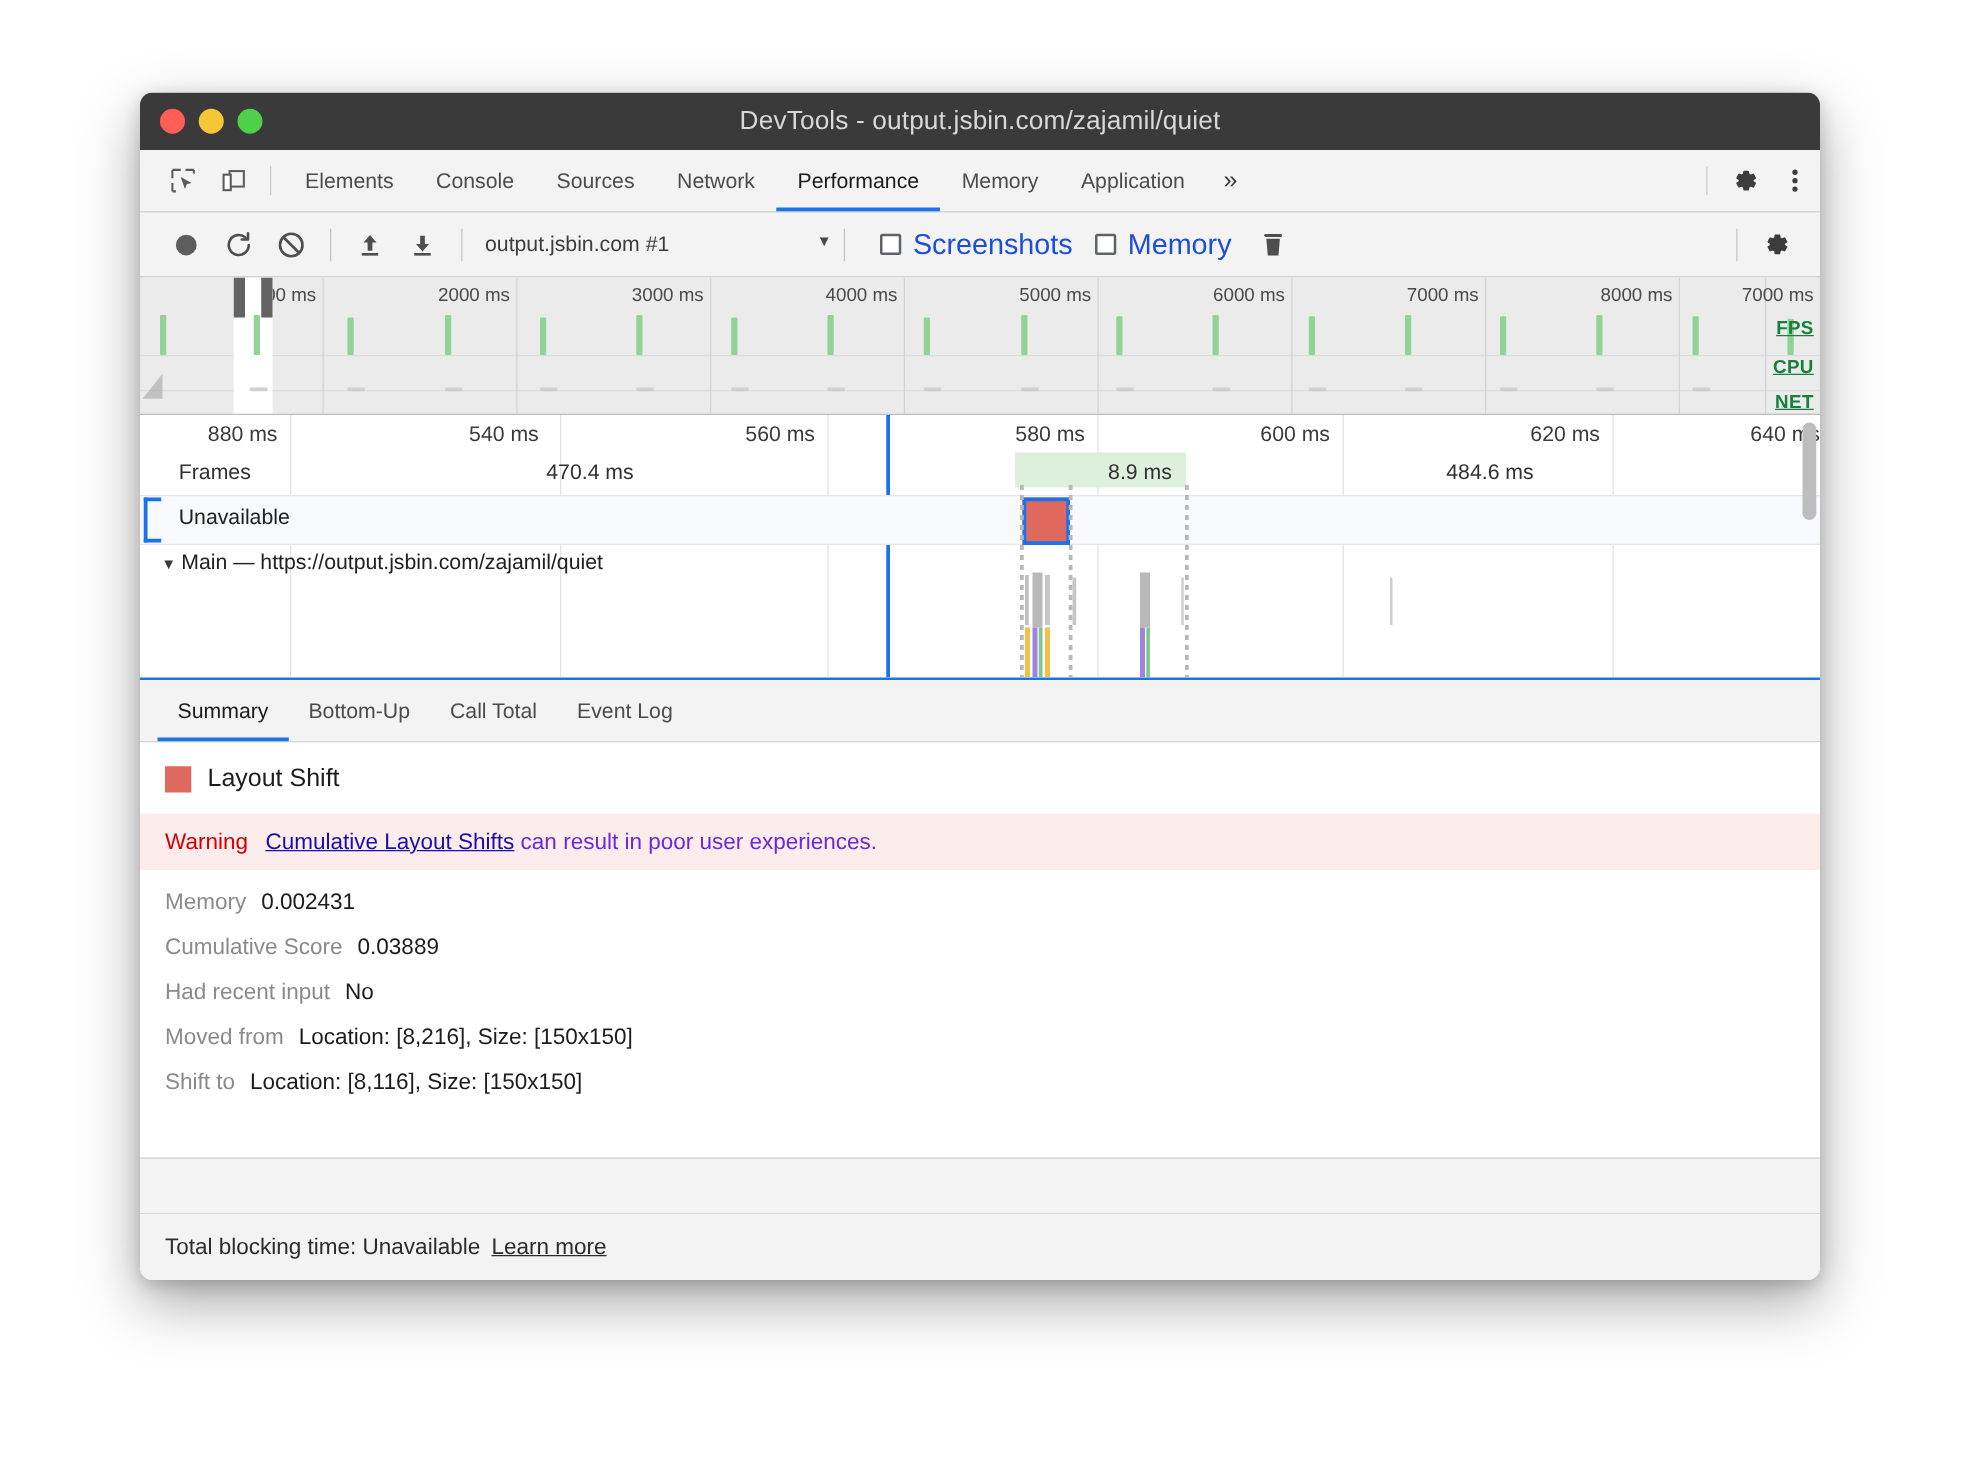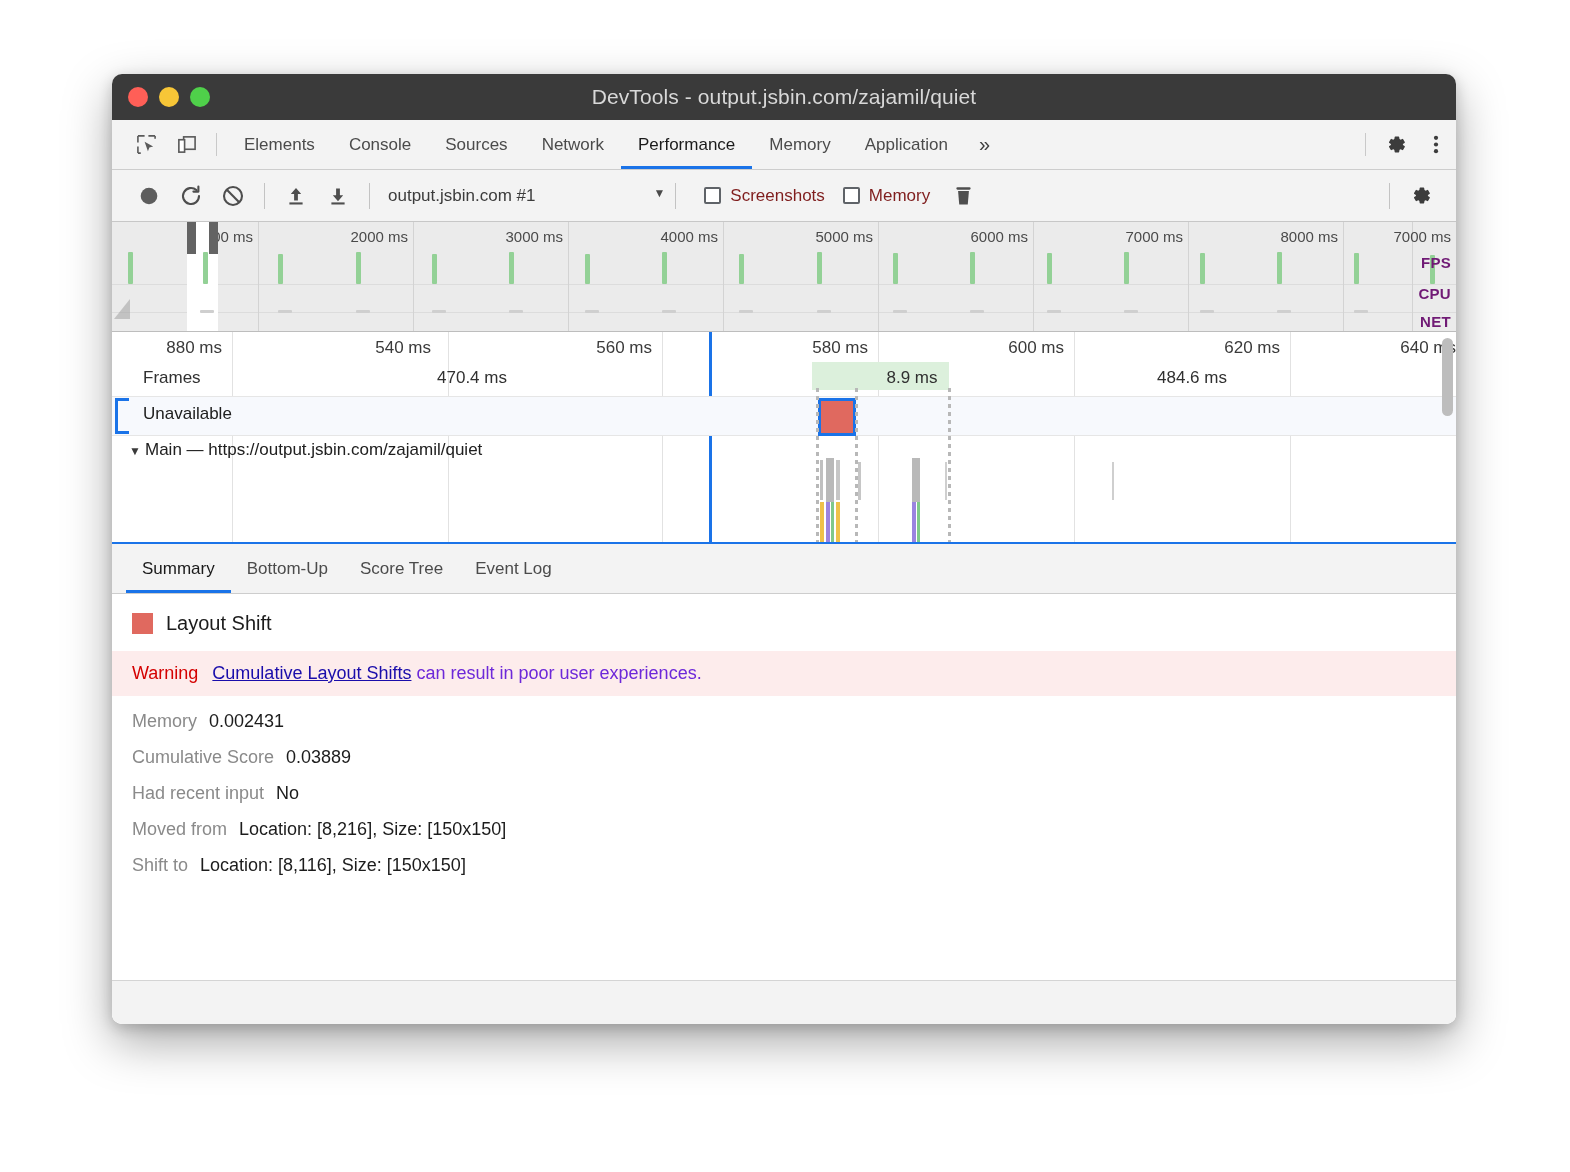--- a/index.html
+++ b/index.html
@@ -84,21 +84,21 @@
   #trace-select {
     display: flex; 
     margin-left: 8px; font-size: 17px; color: #3c3c3c;
   }
   #trace-caret { margin-left: 118px; font-size: 12px; color: #4a4a4a; }
   .cb-wrap { display: flex; align-items: center; gap: 9px; margin-left: 18px; }
   .cb-box {
     width: 17px; height: 17px; border: 2px solid #5f6368;
     border-radius: 2px; background: #fff;
   }
-  .cb-label { font-size: 17px; color: #7f1d1d; }
+  .cb-label { font-size: 23px; color: #1d4ed8; }
   #rt-right { margin-left: auto; display: flex; align-items: center; padding-right: 14px; }
 
   
   #overview {
     height: 110px; flex: none;
     background: #ebebeb;
     border-bottom: 1px solid #bdbdbd;
     position: relative; overflow: hidden;
   }
   .ov-tick {
@@ -108,22 +108,22 @@
     position: absolute; top: 6px; font-size: 15px; color: #4a4a4a;
     transform: translateX(-100%); padding-right: 5px; white-space: nowrap;
   }
   .ov-bar {
     position: absolute; width: 5px; background: #93d196; border-radius: 1px;
   }
   .ov-net {
     position: absolute; height: 3px; background: #cfcfcf; border-radius: 1px;
   }
   .ov-rowlabel {
-    position: absolute; right: 5px; font-size: 15px; color: #701a75;
-    font-weight: bold; letter-spacing: .3px;
+    position: absolute; right: 5px; font-size: 15px; color: #15803d;
+    font-weight: bold; letter-spacing: .3px; text-decoration: underline;
   }
   .ov-hline { position: absolute; left: 0; right: 0; height: 1px; background: #dcdcdc; }
   #ov-window {
     position: absolute; top: 0; bottom: 0; background: #ffffff;
   }
   .ov-handle {
     position: absolute; top: 0; width: 9px; height: 32px; background: #636363;
   }
   #ov-cpu-tri {
     position: absolute; left: 2px; bottom: 12px;
@@ -477,21 +477,21 @@
     <div class="act-bar" style="left:805px; top:170px; width:3px; height:40px; background:#7fc88a;"></div>
     <div class="act-bar" style="left:833px; top:130px; width:2px; height:38px; background:#cfcfcf;"></div>
     <div class="act-bar" style="left:1000px;top:130px; width:2px; height:38px; background:#cfcfcf;"></div>
 
     <div id="tracks-scrollbar" style="height:78px;"></div>
   </div>
 
   <div id="detailtabs">
     <div class="dtab active">Summary</div>
     <div class="dtab">Bottom-Up</div>
-    <div class="dtab">Score Tree</div>
+    <div class="dtab">Call Total</div>
     <div class="dtab">Event Log</div>
   </div>
 
   <div id="summary">
     <div id="sum-header">
       <span id="sum-swatch"></span>
       <span id="sum-title">Layout Shift</span>
     </div>
 
     <div id="warning-row">
@@ -519,14 +519,18 @@
       <span class="v">Location: [8,216], Size: [150x150]</span>
     </div>
     <div class="kv">
       <span class="k">Shift to</span>
       <span class="v">Location: [8,116], Size: [150x150]</span>
     </div>
 
     <div id="sum-filler"></div>
   </div>
 
+  <div id="footer">
+    <span>Total blocking time: Unavailable</span>
+    <a id="footer-link" href="#">Learn more</a>
+  </div>
 
 </div>
 
 </body></html>

